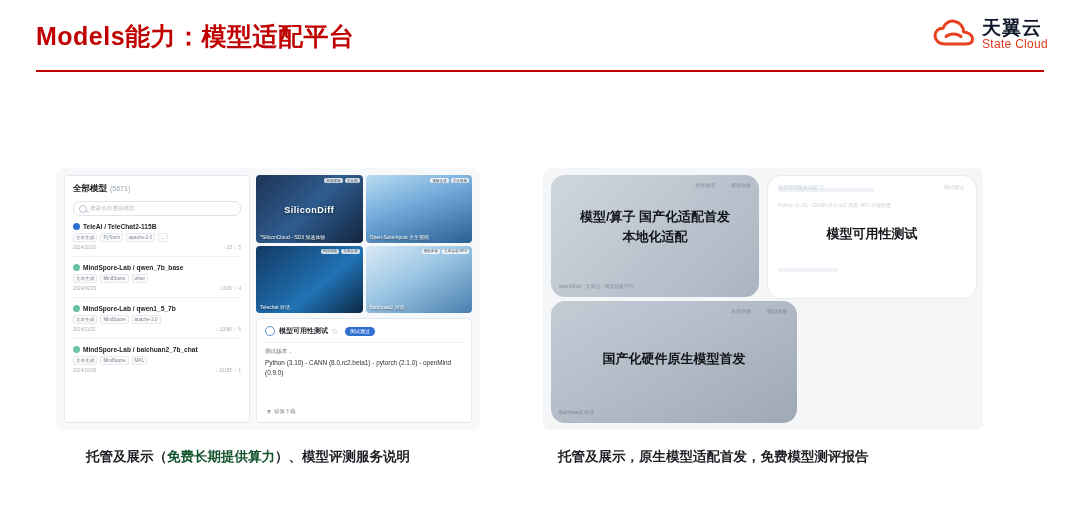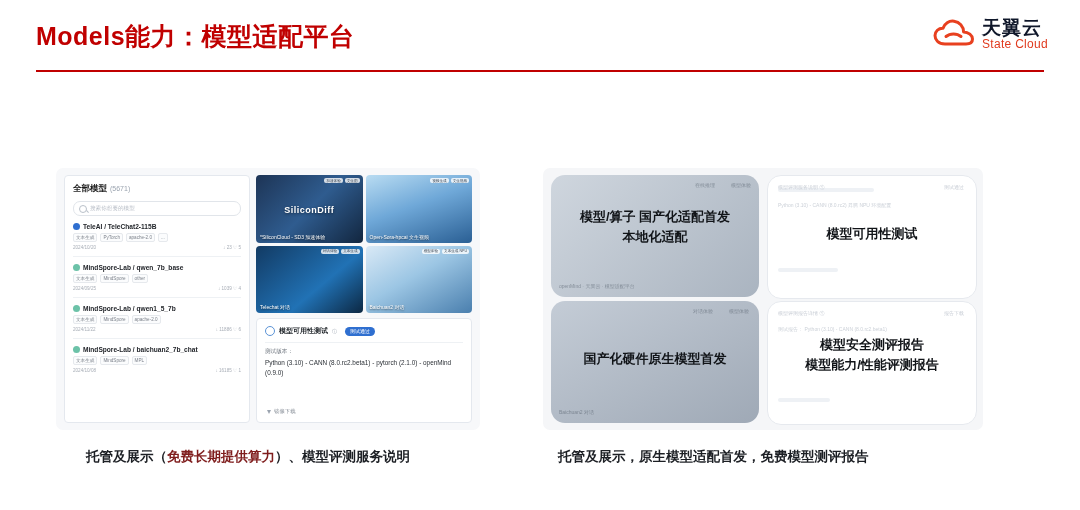--- a/index.html
+++ b/index.html
@@ -314,21 +314,21 @@
   }
 
   
   .rp-cell {
     position: absolute;
     border-radius: 14px;
     overflow: hidden;
   }
   .rp-q1 { left: 8px;   top: 7px;   width: 208px; height: 122px; background: linear-gradient(135deg,#cfd6de 0%,#aab4c0 100%); }
   .rp-q2 { left: 224px; top: 7px;   width: 208px; height: 122px; background: #ffffff; border: 1px solid #e6e9ee; }
-  .rp-q3 { left: 8px;   top: 133px; width: 208px; height: 122px; background: linear-gradient(150deg,#c4ccd6 0%,#9fa9b6 100%); }
+  .rp-q3 { left: 8px;   top: 133px; width: 208px; height: 122px; background: linear-gradient(150deg,#c4ccd6 0%,#9fa9b6 100%); padding-left: 38px; }
   .rp-q4 { left: 224px; top: 133px; width: 208px; height: 122px; background: #ffffff; border: 1px solid #e6e9ee; }
 
   .rp-overlay-text {
     position: absolute;
     left: 0; right: 0;
     text-align: center;
     color: #111418;
     font-weight: bold;
     font-size: 13px;
     line-height: 1.5;
@@ -354,21 +354,21 @@
   
   .caption {
     position: absolute;
     font-size: 13.5px;
     font-weight: bold;
     color: #1c1f24;
     white-space: nowrap;
   }
   .caption-left { left: 86px; top: 448px; }
   .caption-right { left: 558px; top: 448px; }
-  .caption .hl { color: #7f1d1d; }
+  .caption .hl { color: #14532d; }
 </style>
 </head>
 <body>
 
 <div class="slide-header">
   <div class="slide-title">Models能力：模型适配平台</div>
   <div class="header-rule"></div>
 
   <div class="logo-wrap">
     <div class="logo-mark">
@@ -529,26 +529,18 @@
     <div class="rp-overlay-text">模型可用性测试</div>
   </div>
 
   <div class="rp-cell rp-q3">
     <div class="ghost" style="right:10px; top:7px;">模型体验</div>
     <div class="ghost" style="right:46px; top:7px;">对话体验</div>
     <div class="ghost" style="left:8px; bottom:8px;">Baichuan2 对话</div>
     <div class="rp-overlay-text">国产化硬件原生模型首发</div>
   </div>
 
-  <div class="rp-cell rp-q4">
-    <div class="ghost" style="left:10px; top:8px; color:#c9ced6;">模型评测报告详情 ①</div>
-    <div class="ghost" style="right:12px; top:8px; color:#c9ced6;">报告下载</div>
-    <div class="ghost" style="left:10px; top:24px; color:#ccd1d8;">测试报告：
-Python (3.10) - CANN (8.0.rc2.beta1)</div>
-    <div class="ghost-line" style="left:10px; bottom:22px; width:52px; height:4px;"></div>
-    <div class="rp-overlay-text">模型安全测评报告<br>模型能力/性能评测报告</div>
-  </div>
 </div>
 
 <div class="caption caption-left">
   <span>托管及展示（</span><span class="hl">免费长期提供算力</span><span>）、模型评测服务说明</span>
 </div>
 <div class="caption caption-right">托管及展示，原生模型适配首发，免费模型测评报告</div>
 
 </body></html>

